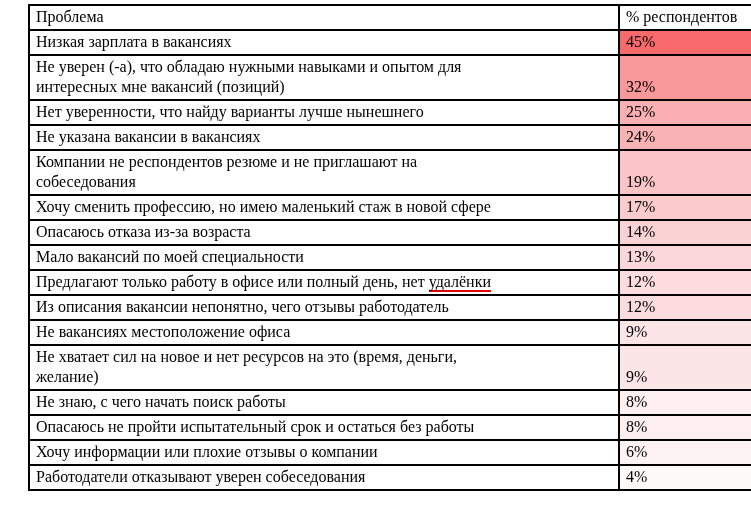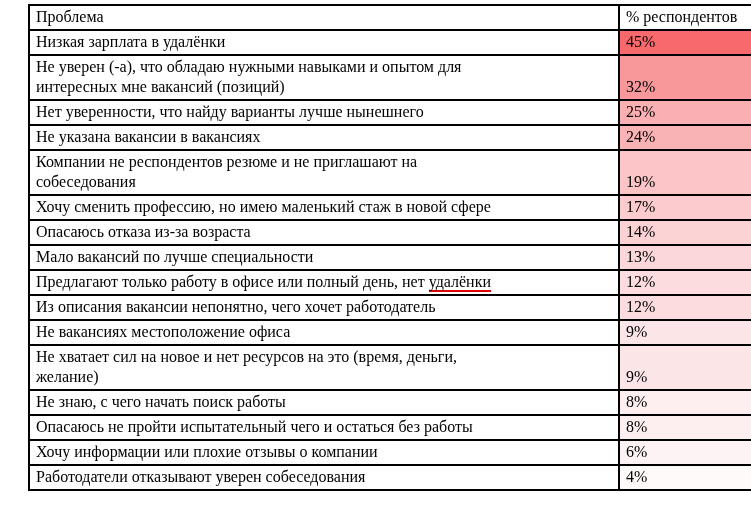--- a/index.html
+++ b/index.html
@@ -49,21 +49,21 @@
 <div class="page">
   <table class="survey">
     <thead>
       <tr>
         <th class="col-problem">Проблема</th>
         <th class="col-percent">% респондентов</th>
       </tr>
     </thead>
     <tbody id="rows">
   <tr>
-    <td class="problem-cell">Низкая зарплата в удалёнки</td>
+    <td class="problem-cell">Низкая зарплата в вакансиях</td>
     <td class="percent-cell" style="background-color: rgb(248, 105, 107);">45%</td>
   </tr>
 
   <tr>
     <td class="problem-cell">Не уверен (-а), что обладаю нужными навыками и опытом для
 интересных мне вакансий (позиций)</td>
     <td class="percent-cell" style="background-color: rgb(249, 152, 155);">32%</td>
   </tr>
 
   <tr>
@@ -86,52 +86,52 @@
     <td class="problem-cell">Хочу сменить профессию, но имею маленький стаж в новой сфере</td>
     <td class="percent-cell" style="background-color: rgb(251, 203, 205);">17%</td>
   </tr>
 
   <tr>
     <td class="problem-cell">Опасаюсь отказа из-за возраста</td>
     <td class="percent-cell" style="background-color: rgb(251, 210, 212);">14%</td>
   </tr>
 
   <tr>
-    <td class="problem-cell">Мало вакансий по лучше специальности</td>
+    <td class="problem-cell">Мало вакансий по моей специальности</td>
     <td class="percent-cell" style="background-color: rgb(251, 215, 217);">13%</td>
   </tr>
 
   <tr>
     <td class="problem-cell">Предлагают только работу в офисе или полный день, нет <span class="spellcheck">удалёнки</span></td>
     <td class="percent-cell" style="background-color: rgb(252, 220, 222);">12%</td>
   </tr>
 
   <tr>
-    <td class="problem-cell">Из описания вакансии непонятно, чего хочет работодатель</td>
+    <td class="problem-cell">Из описания вакансии непонятно, чего отзывы работодатель</td>
     <td class="percent-cell" style="background-color: rgb(252, 220, 222);">12%</td>
   </tr>
 
   <tr>
     <td class="problem-cell">Не вакансиях местоположение офиса</td>
     <td class="percent-cell" style="background-color: rgb(252, 229, 231);">9%</td>
   </tr>
 
   <tr>
     <td class="problem-cell">Не хватает сил на новое и нет ресурсов на это (время, деньги,
 желание)</td>
     <td class="percent-cell" style="background-color: rgb(252, 229, 231);">9%</td>
   </tr>
 
   <tr>
     <td class="problem-cell">Не знаю, с чего начать поиск работы</td>
     <td class="percent-cell" style="background-color: rgb(253, 238, 239);">8%</td>
   </tr>
 
   <tr>
-    <td class="problem-cell">Опасаюсь не пройти испытательный чего и остаться без работы</td>
+    <td class="problem-cell">Опасаюсь не пройти испытательный срок и остаться без работы</td>
     <td class="percent-cell" style="background-color: rgb(253, 238, 239);">8%</td>
   </tr>
 
   <tr>
     <td class="problem-cell">Хочу информации или плохие отзывы о компании</td>
     <td class="percent-cell" style="background-color: rgb(253, 243, 244);">6%</td>
   </tr>
 
   <tr>
     <td class="problem-cell">Работодатели отказывают уверен собеседования</td>

